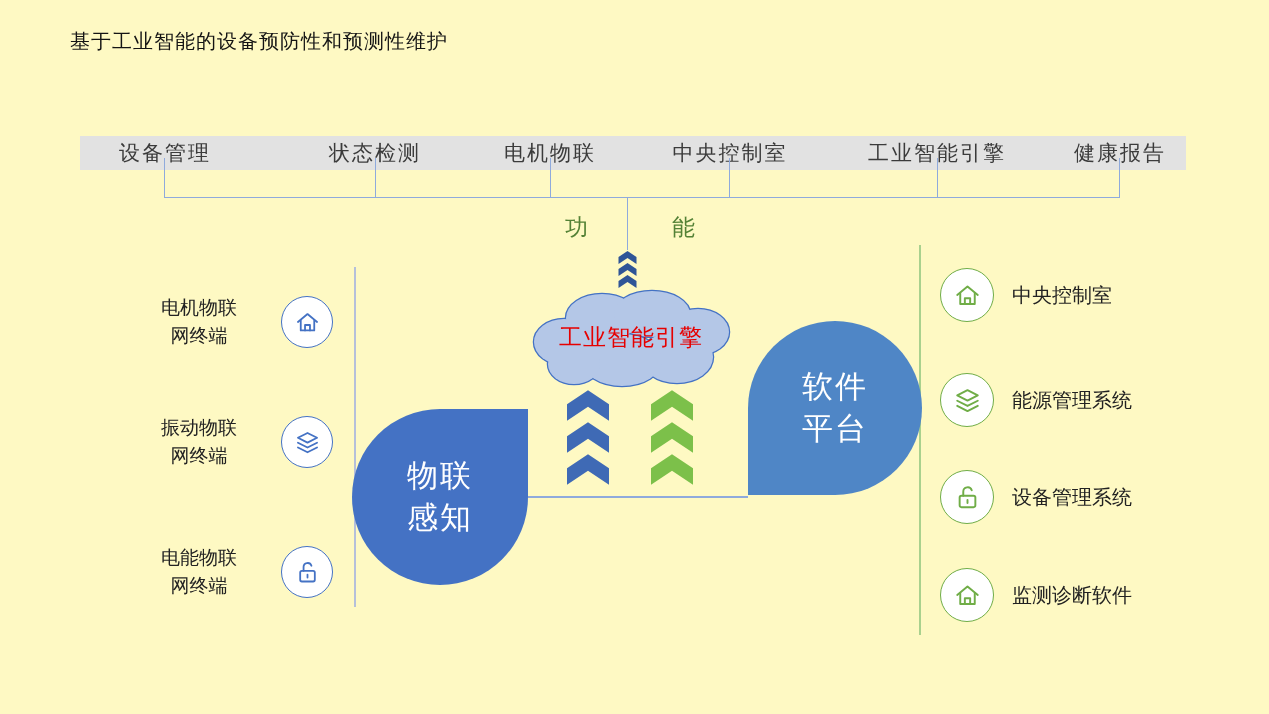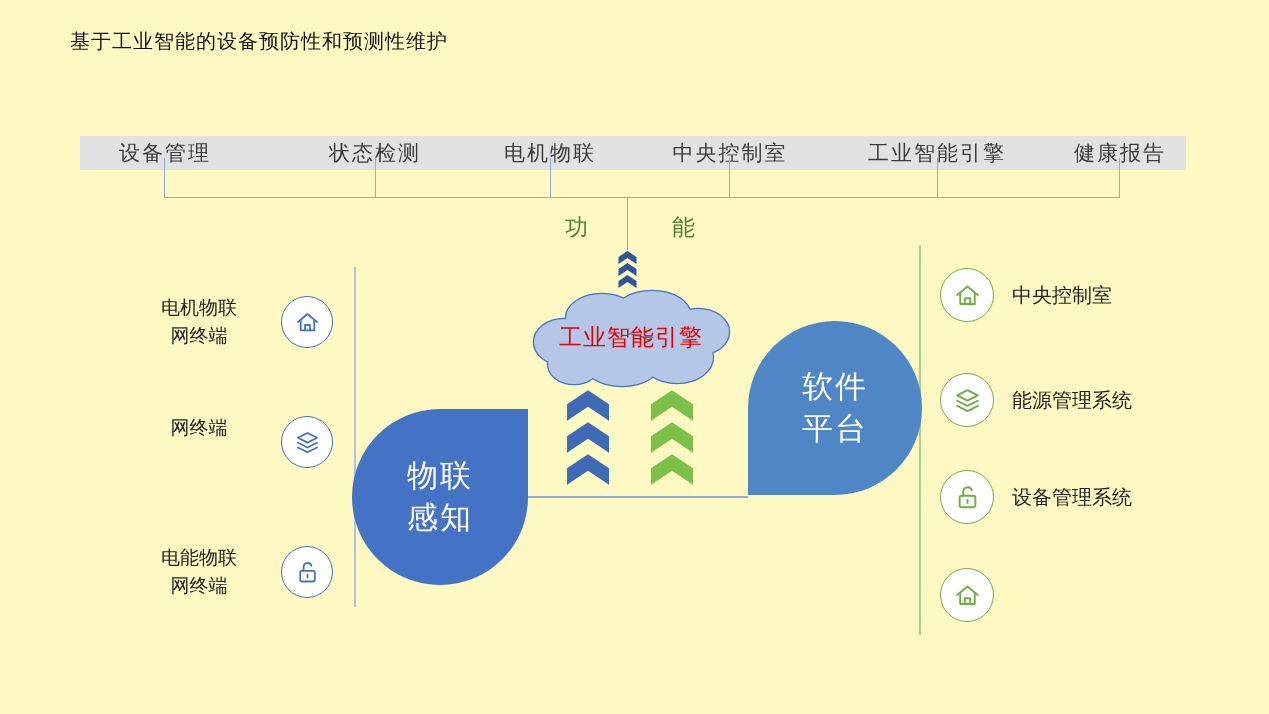--- a/index.html
+++ b/index.html
@@ -182,20 +182,21 @@
   </div>
   <div class="term-icon" style="top:296px">
     <svg class="ic" viewBox="0 0 24 24">
       <path d="M3.5 11.5 L12 4.5 L20.5 11.5"></path>
         <path d="M6 10.2 V19 H18 V10.2"></path>
         <path d="M9.8 19 V14.2 H14.2 V19"></path>
     </svg>
   </div>
 
   <div class="term-label" style="top:414px">
+    <div>振动物联</div>
     <div>网终端</div>
   </div>
   <div class="term-icon" style="top:416px">
     <svg class="ic" viewBox="0 0 24 24">
       <path d="M12 3.5 L20.5 7.8 L12 12.1 L3.5 7.8 Z"></path>
         <path d="M3.5 12.2 L12 16.5 L20.5 12.2"></path>
         <path d="M3.5 16.4 L12 20.7 L20.5 16.4"></path>
     </svg>
   </div>
 
@@ -238,14 +239,15 @@
   </div>
   <div class="sys-label" style="top:470px">设备管理系统</div>
 
   <div class="sys-icon" style="top:568px">
     <svg class="ic" viewBox="0 0 24 24">
       <path d="M3.5 11.5 L12 4.5 L20.5 11.5"></path>
         <path d="M6 10.2 V19 H18 V10.2"></path>
         <path d="M9.8 19 V14.2 H14.2 V19"></path>
     </svg>
   </div>
+  <div class="sys-label" style="top:568px">监测诊断软件</div>
 
 </div>
 
 </body></html>

